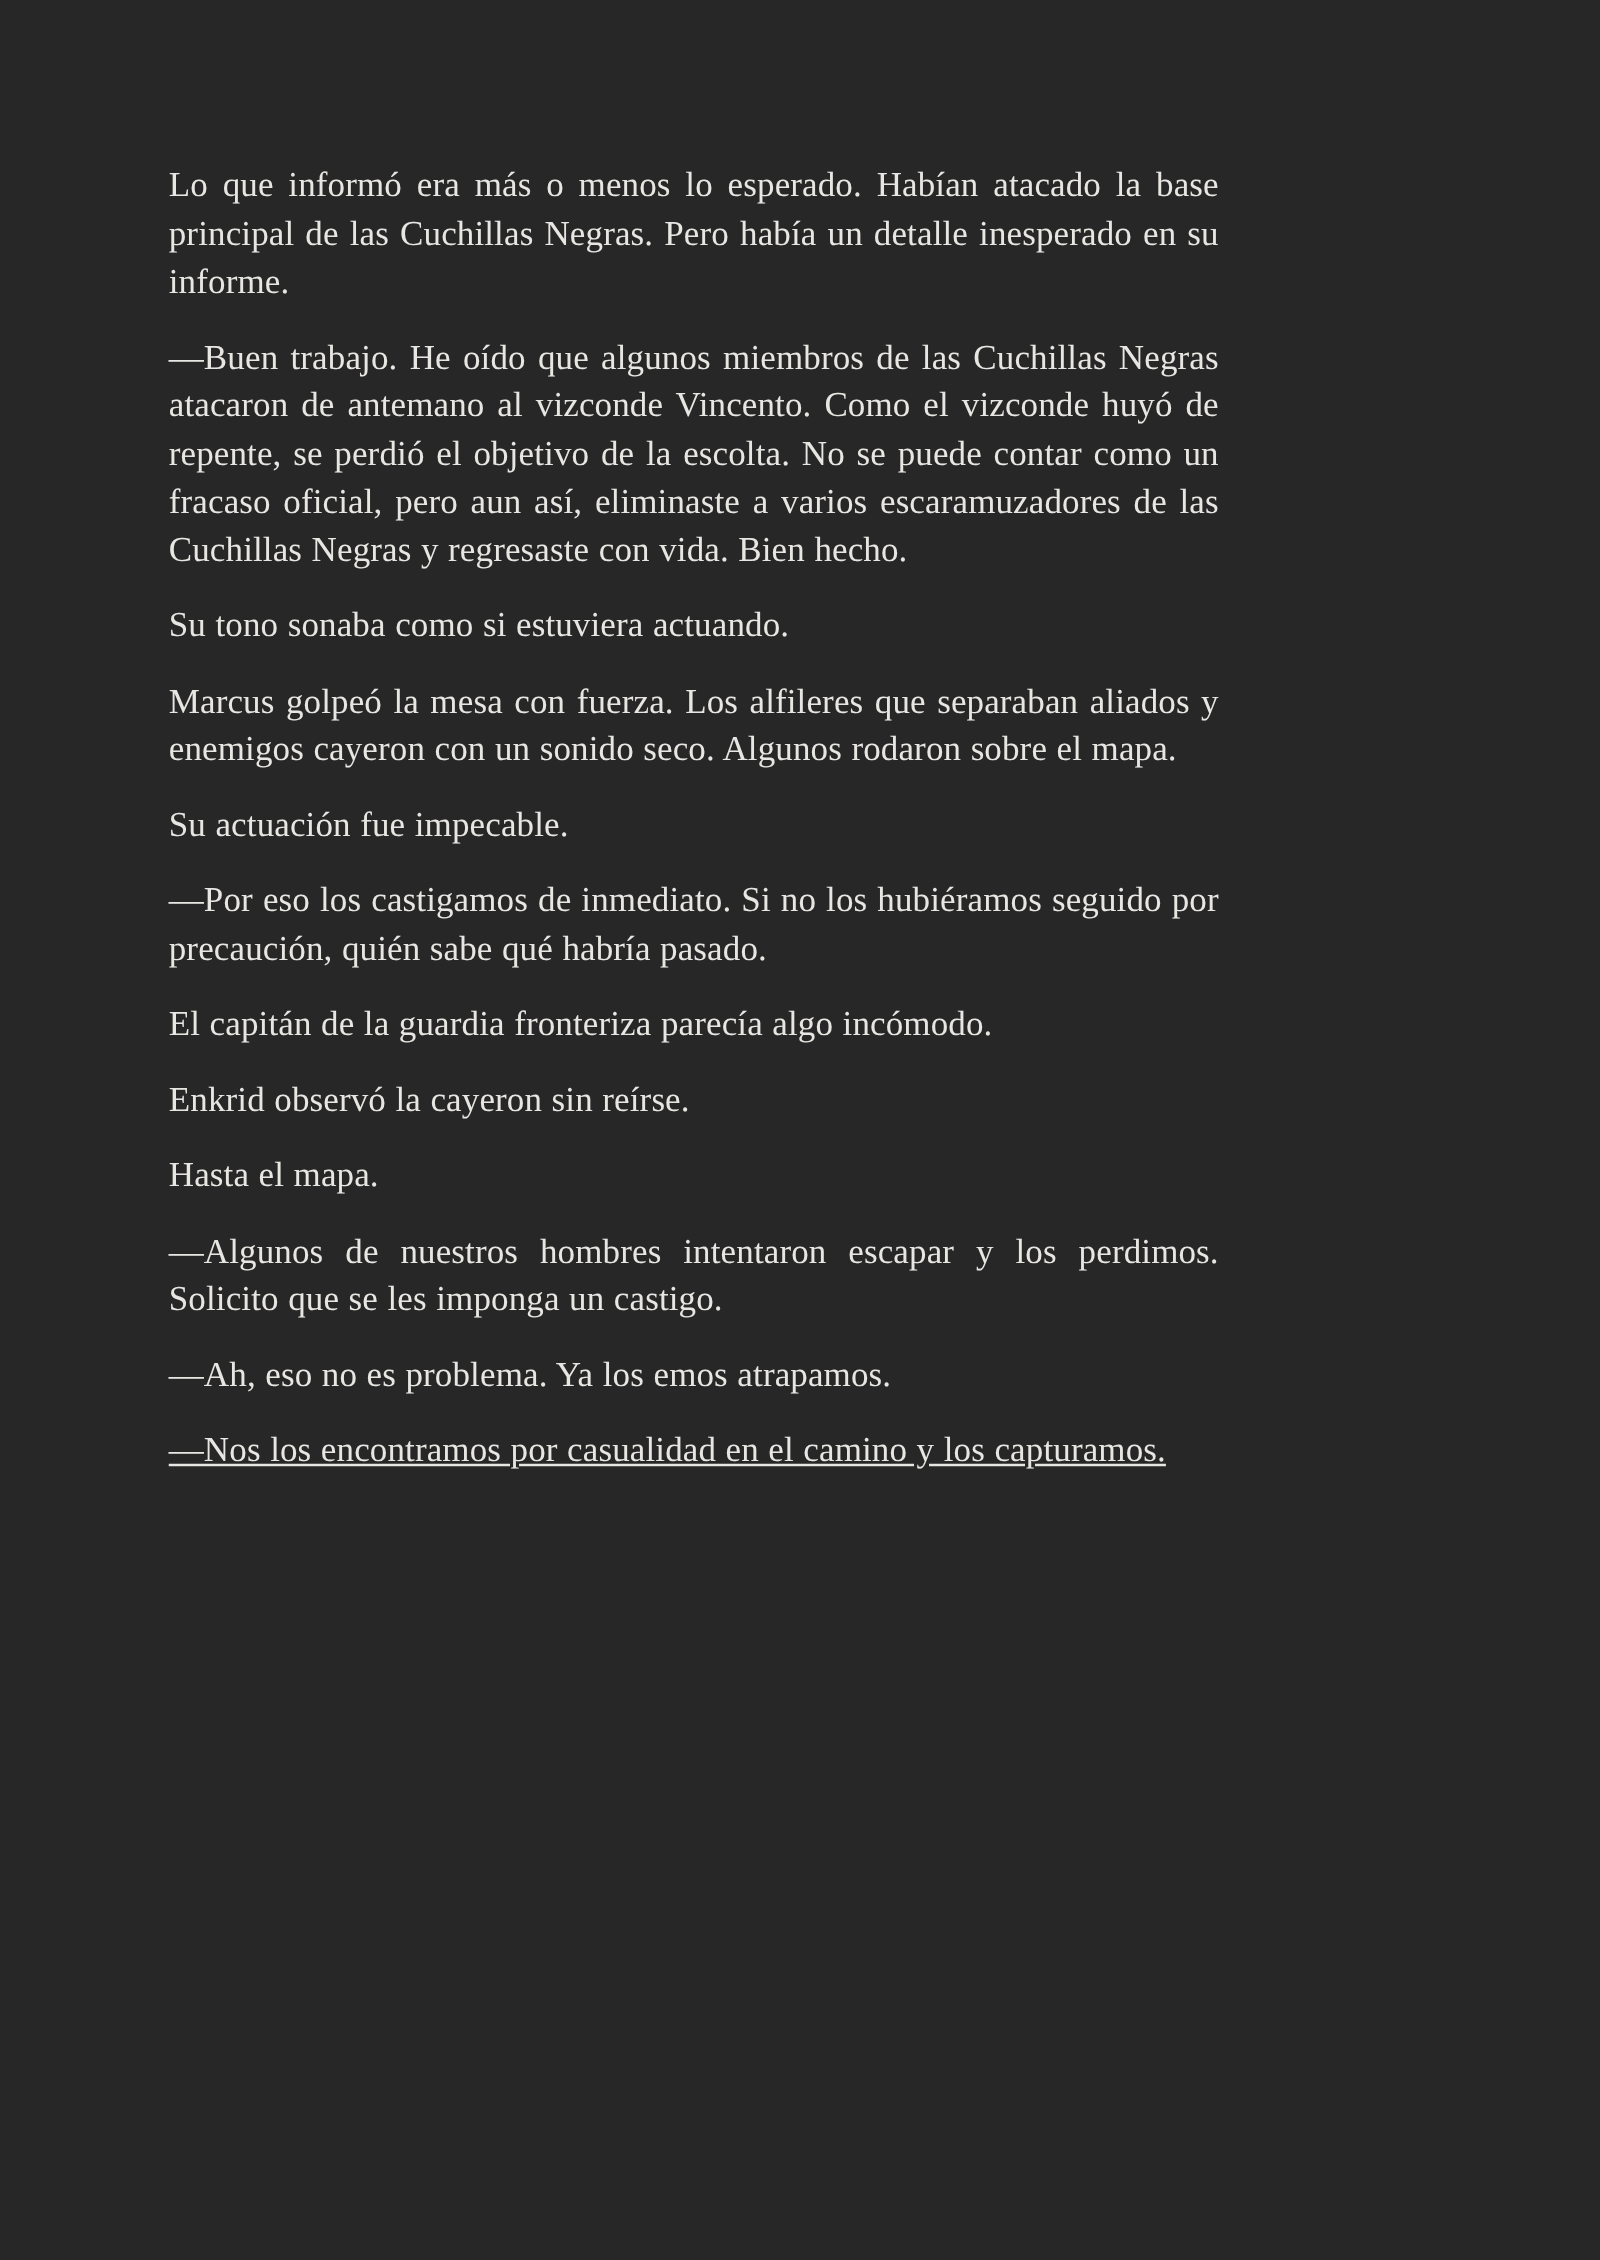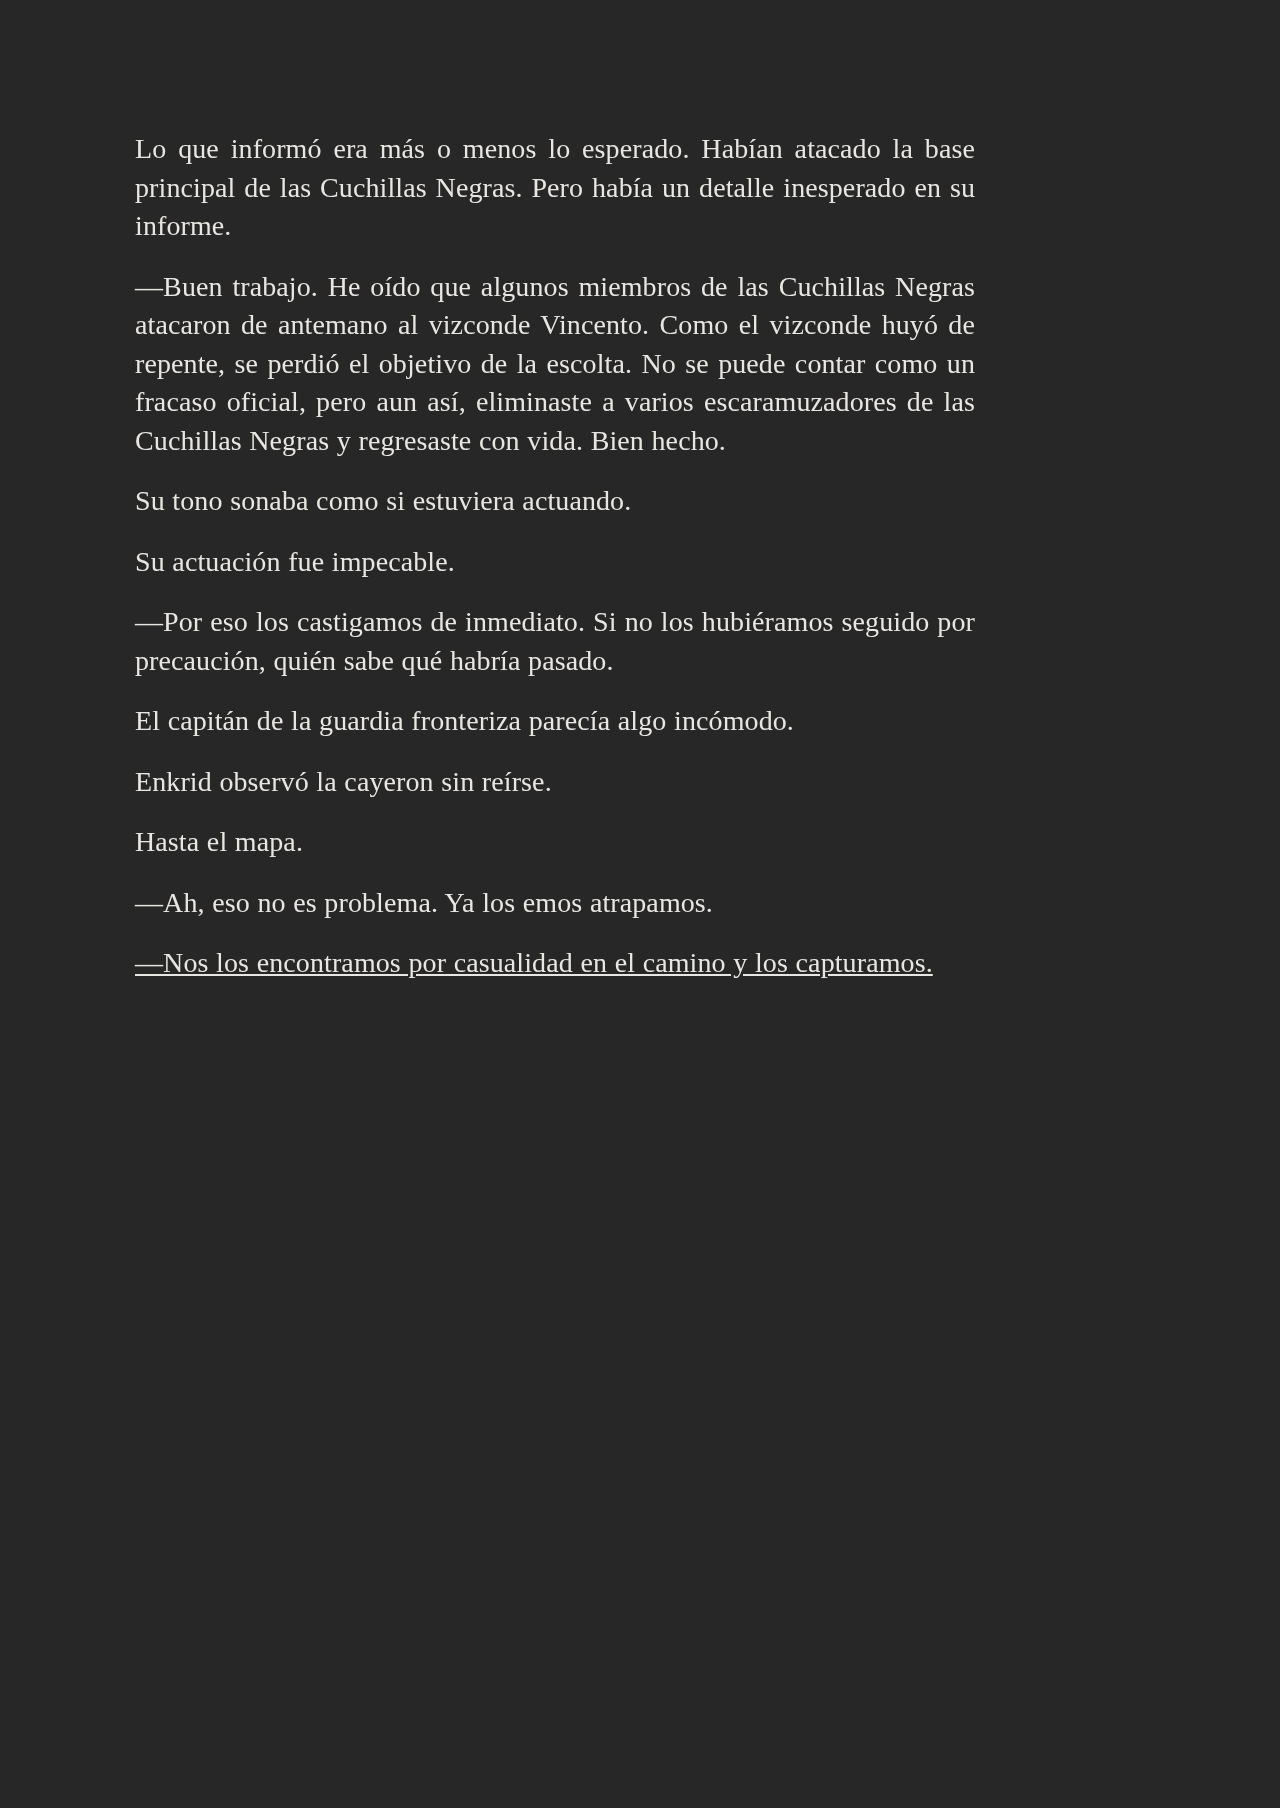--- a/index.html
+++ b/index.html
@@ -30,20 +30,22 @@
   }
   .reading-area p:last-child { margin-bottom: 0; text-decoration: underline; }
 </style>
 </head>
 <body>
 
 <main class="reading-area">
   <p>Lo que informó era más o menos lo esperado. Habían atacado la base principal de las Cuchillas Negras. Pero había un detalle inesperado en su informe.</p>
   <p>—Buen trabajo. He oído que algunos miembros de las Cuchillas Negras atacaron de antemano al vizconde Vincento. Como el vizconde huyó de repente, se perdió el objetivo de la escolta. No se puede contar como un fracaso oficial, pero aun así, eliminaste a varios escaramuzadores de las Cuchillas Negras y regresaste con vida. Bien hecho.</p>
   <p>Su tono sonaba como si estuviera actuando.</p>
+  <p>Marcus golpeó la mesa con fuerza. Los alfileres que separaban aliados y enemigos cayeron con un sonido seco. Algunos rodaron sobre el mapa.</p>
   <p>Su actuación fue impecable.</p>
   <p>—Por eso los castigamos de inmediato. Si no los hubiéramos seguido por precaución, quién sabe qué habría pasado.</p>
   <p>El capitán de la guardia fronteriza parecía algo incómodo.</p>
   <p>Enkrid observó la cayeron sin reírse.</p>
   <p>Hasta el mapa.</p>
+  <p>—Algunos de nuestros hombres intentaron escapar y los perdimos. Solicito que se les imponga un castigo.</p>
   <p>—Ah, eso no es problema. Ya los emos atrapamos.</p>
   <p>—Nos los encontramos por casualidad en el camino y los capturamos.</p>
 </main>
 
 </body></html>

